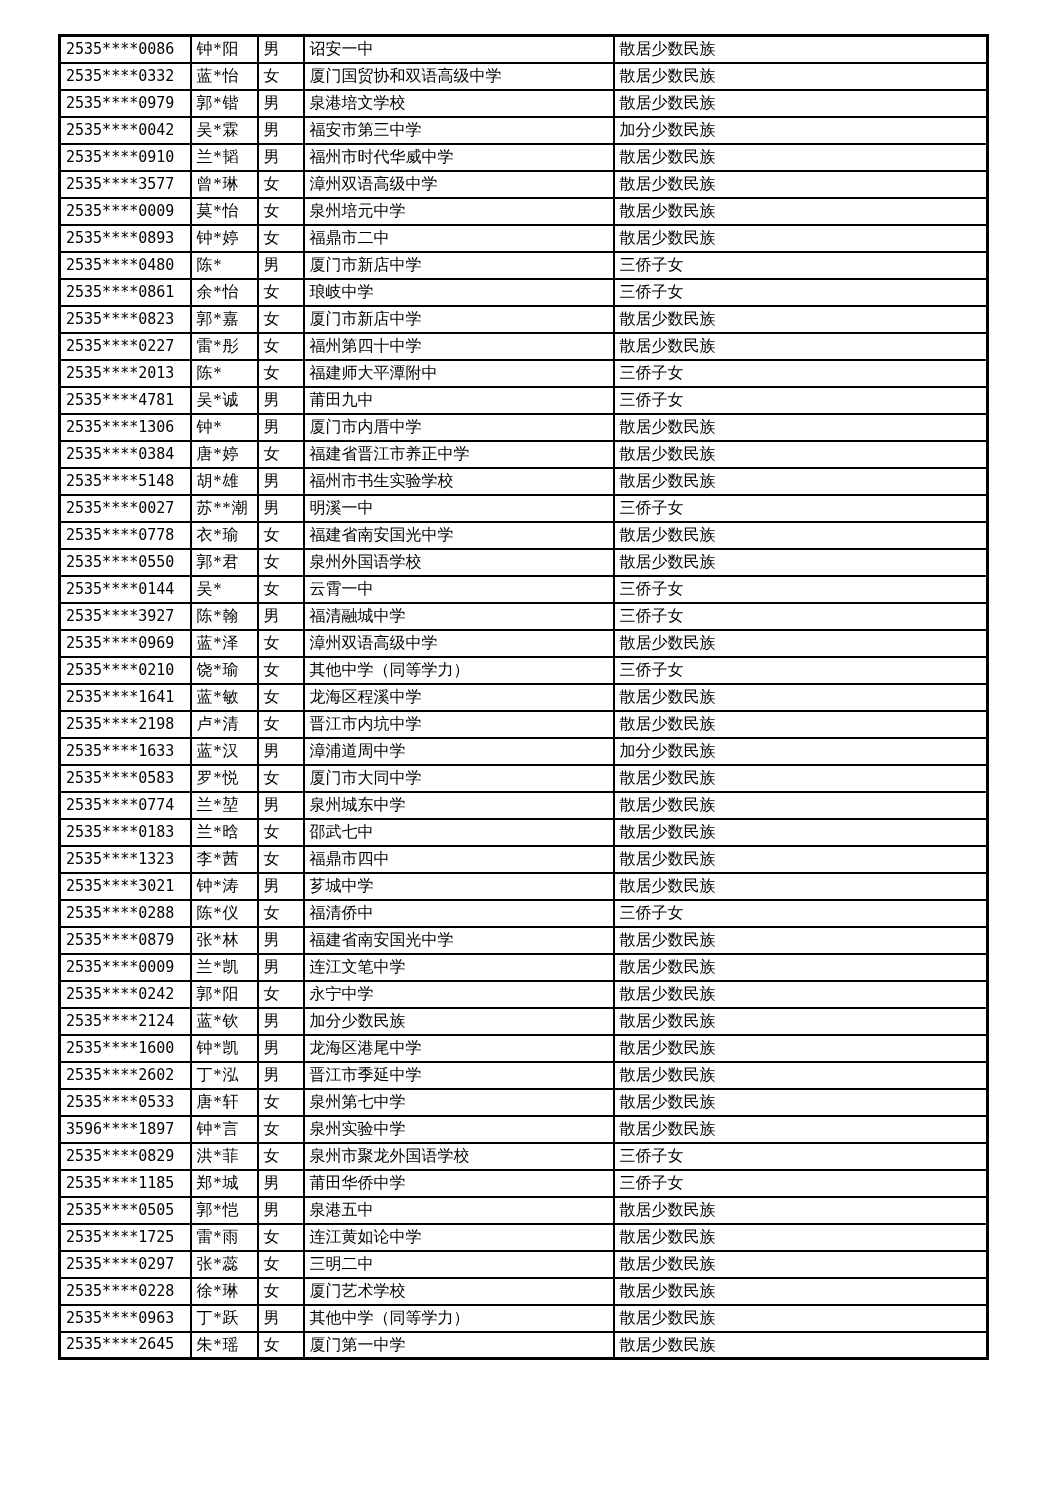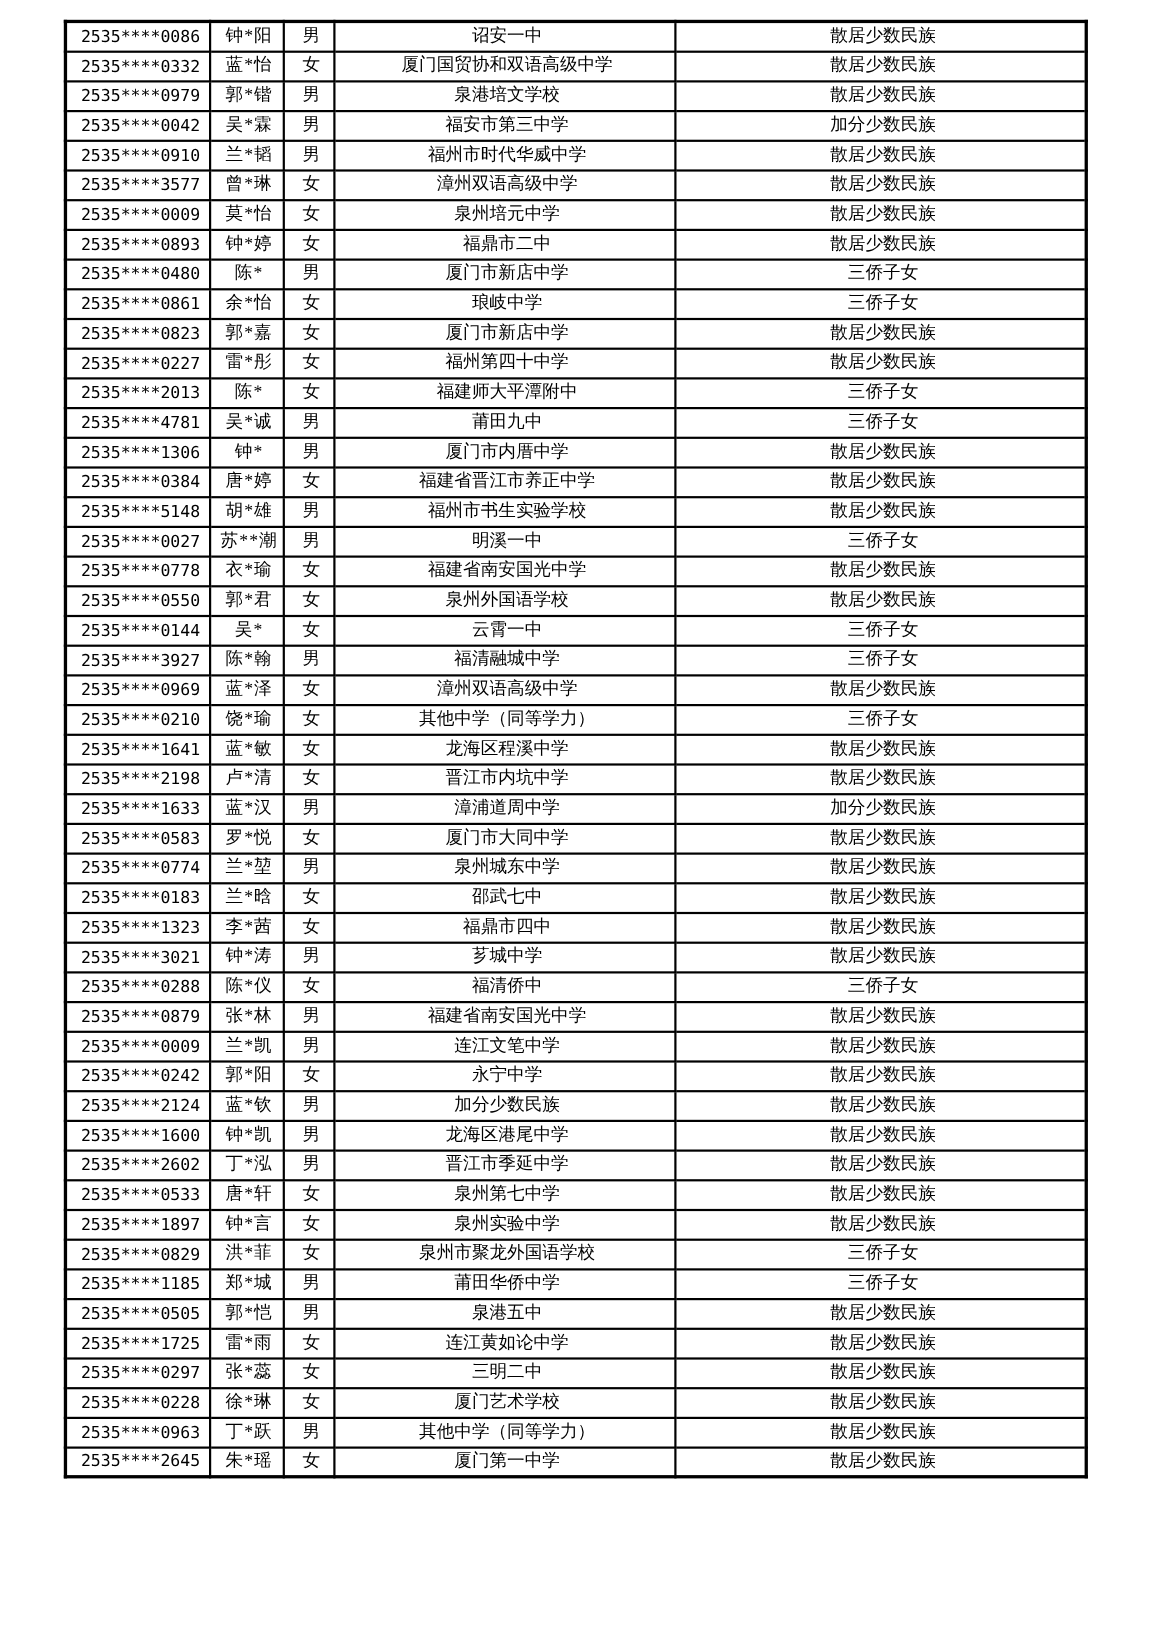--- a/index.html
+++ b/index.html
@@ -11,25 +11,24 @@
     width: 1050px;
     height: 1485px;
     position: relative;
     font-family: "Liberation Serif", "DejaVu Serif", serif;
     color: #000000;
     -webkit-font-smoothing: none;
   }
   .doc-table {
     position: absolute;
     left: 58px;
-    top: 18px;
+    top: 34px;
     width: 928px;
     border-collapse: collapse;
     table-layout: fixed;
-    text-align: center;
   }
   .doc-table, .doc-table td {
     border: 2px solid #000000;
   }
   .doc-table {
     border-width: 3px;
   }
   .doc-table tr {
     height: 27px;
   }
@@ -343,21 +342,21 @@
         <td class="col-category">散居少数民族</td>
       </tr>
       <tr>
         <td class="col-id">2535****0533</td>
         <td class="col-name">唐*轩</td>
         <td class="col-gender">女</td>
         <td class="col-school">泉州第七中学</td>
         <td class="col-category">散居少数民族</td>
       </tr>
       <tr>
-        <td class="col-id">2535****1897</td>
+        <td class="col-id">3596****1897</td>
         <td class="col-name">钟*言</td>
         <td class="col-gender">女</td>
         <td class="col-school">泉州实验中学</td>
         <td class="col-category">散居少数民族</td>
       </tr>
       <tr>
         <td class="col-id">2535****0829</td>
         <td class="col-name">洪*菲</td>
         <td class="col-gender">女</td>
         <td class="col-school">泉州市聚龙外国语学校</td>

